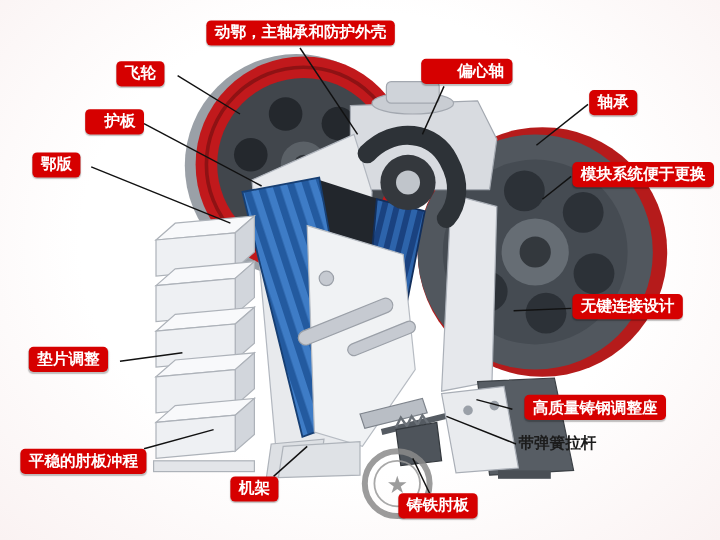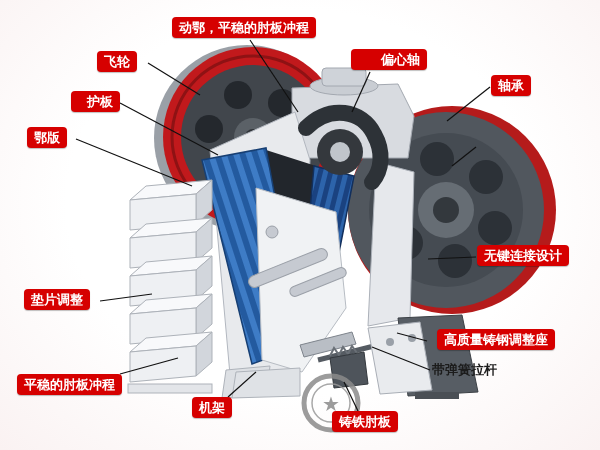--- a/index.html
+++ b/index.html
@@ -171,28 +171,29 @@
       <line x1="370" y1="72" x2="352" y2="112"></line>
       <line x1="490" y1="87" x2="447" y2="121"></line>
       <line x1="476" y1="147" x2="452" y2="166"></line>
       <line x1="476" y1="257" x2="428" y2="259"></line>
       <line x1="427" y1="341" x2="397" y2="333"></line>
       <line x1="430" y1="370" x2="372" y2="347"></line>
       <line x1="358" y1="411" x2="344" y2="382"></line>
     </g>
   </svg>
 
-  <div class="lbl" style="left:172px;top:17px;">动鄂，平稳的肘板冲程</div>
+  <div class="lbl" style="left:172px;top:17px;">动鄂，主轴承和防护外壳</div>
   <div class="lbl" style="left:97px;top:51px;">飞轮</div>
   <div class="lbl" style="left:71px;top:91px;padding-left:16px;">护板</div>
   <div class="lbl" style="left:27px;top:127px;">鄂版</div>
   <div class="lbl" style="left:24px;top:289px;">垫片调整</div>
   <div class="lbl" style="left:17px;top:374px;text-align:center;">平稳的肘板冲程</div>
   <div class="lbl" style="left:192px;top:397px;text-align:center;">机架</div>
   <div class="lbl" style="left:351px;top:49px;padding-left:30px;">偏心轴</div>
   <div class="lbl" style="left:491px;top:75px;">轴承</div>
+  <div class="lbl" style="left:477px;top:135px;">模块系统便于更换</div>
   <div class="lbl" style="left:477px;top:245px;">无键连接设计</div>
   <div class="lbl" style="left:437px;top:329px;font-family:Liberation Serif, serif;">高质量铸钢调整座</div>
   <div class="lbl-plain" style="left:432px;top:363px;">带弹簧拉杆</div>
   <div class="lbl" style="left:332px;top:411px;">铸铁肘板</div>
 
 
 </div>
 
 </body></html>

